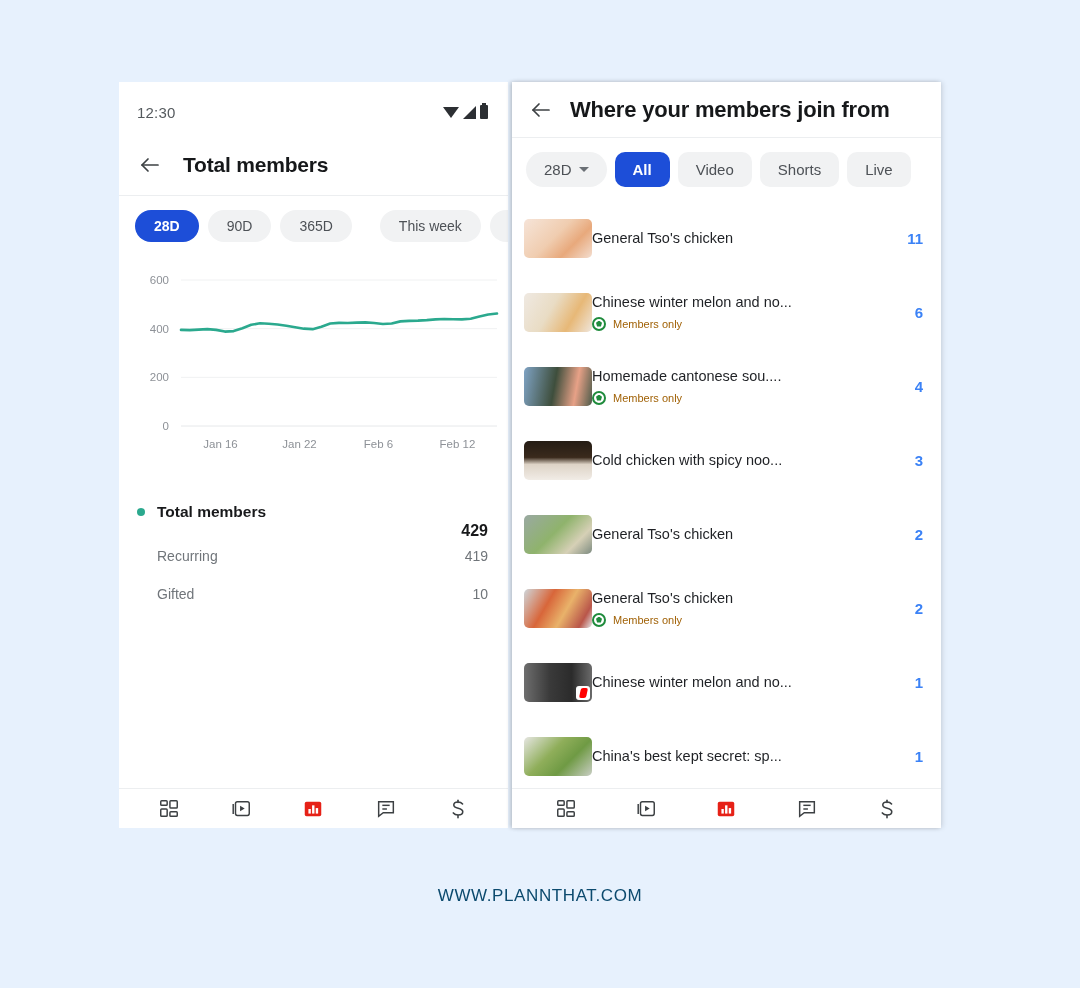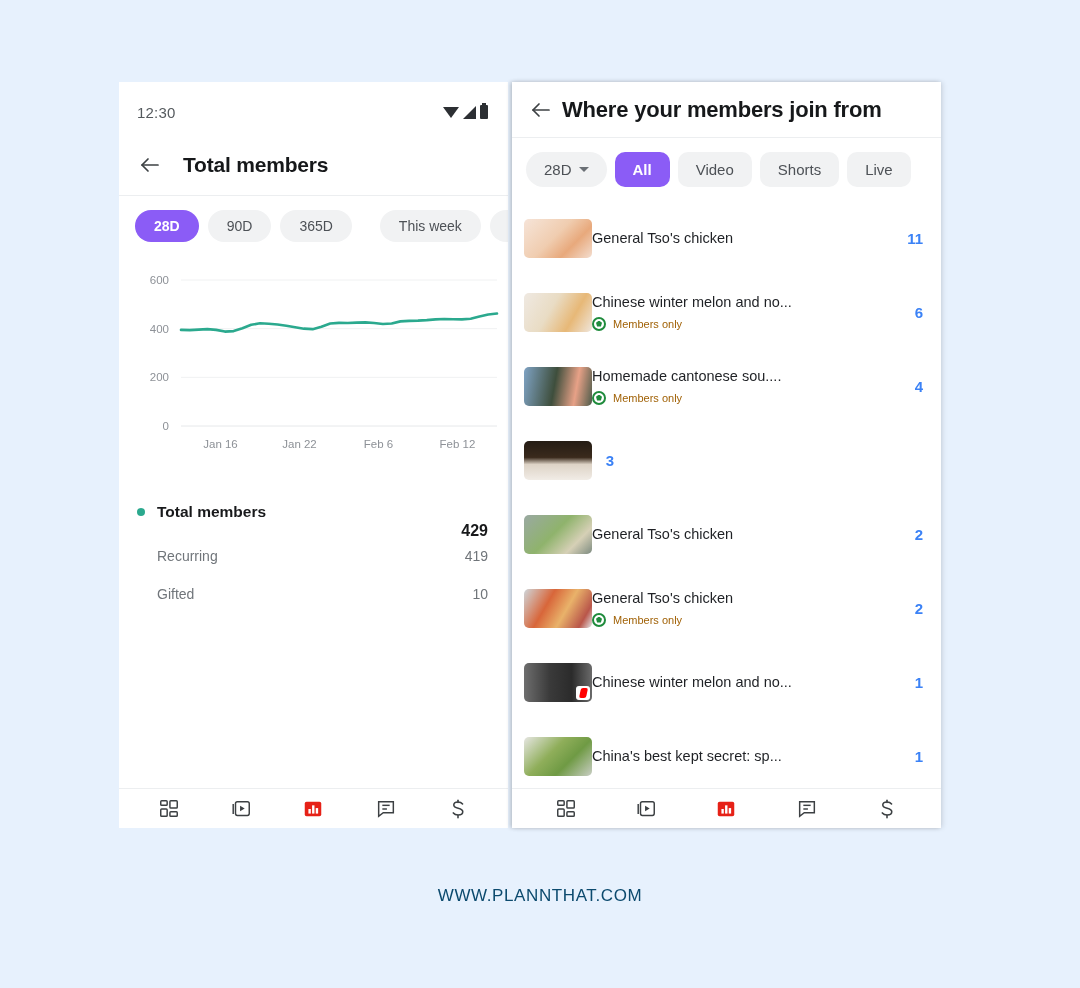--- a/index.html
+++ b/index.html
@@ -60,34 +60,34 @@
   .back-arrow {
     width: 26px; height: 26px; flex: none;
     display: flex; align-items: center; justify-content: center;
     color: #3c4043;
   }
   .back-arrow svg { width: 24px; height: 24px; display: block; }
   .appbar-title {
     font-size: 21px; font-weight: bold; color: #16181a; letter-spacing: -.2px;
     white-space: nowrap;
   }
-  #phone-right .appbar { height: 56px; padding: 0 14px 0 16px; gap: 8px; }
+  #phone-right .appbar { height: 56px; padding: 0 14px 0 16px; gap: 16px; }
   #phone-right .appbar-title { font-size: 22px; }
 
   
   .chiprow {
     display: flex; align-items: center; gap: 9px;
     padding: 14px 16px 12px 16px;
   }
   .chip {
     border-radius: 20px; background: #f1f2f3; color: #4d5156;
     font-size: 14px; padding: 9px 19px; white-space: nowrap;
     line-height: 1;
   }
-  .chip.active { background: #8b5cf6; color: #ffffff; font-weight: bold; }
+  .chip.active { background: #1d4ed8; color: #ffffff; font-weight: bold; }
   .chip.sq { border-radius: 10px; }
   .chip-divider { width: 1px; height: 26px; background: #e2e4e6; margin: 0 5px; }
   .chip.drop { display: flex; align-items: center; gap: 7px; padding-right: 14px; }
   .caret {
     width: 0; height: 0; border-left: 5px solid transparent;
     border-right: 5px solid transparent; border-top: 5px solid #6a6f75;
   }
   #phone-right .chiprow { padding: 14px 12px 14px 14px; gap: 8px; }
   #phone-right .chip { font-size: 15px; padding: 10px 18px; }
 
@@ -332,20 +332,23 @@
               <span class="mo-icon" style="border-color: rgb(31, 139, 60);">
                 <i style="background: rgb(31, 139, 60);"></i>
               </span>
               <span>Members only</span>
             </div>
           </div>
           <div class="vcount">4</div>
         </div>
         <div class="vrow">
           <div class="thumb" style="background-image: linear-gradient(rgb(36, 28, 20) 0%, rgb(58, 42, 28) 42%, rgb(221, 211, 198) 60%, rgb(241, 236, 230) 100%);"></div>
+          <div class="vmeta">
+            <div class="vtitle">Cold chicken with spicy noo...</div>
+          </div>
           <div class="vcount">3</div>
         </div>
         <div class="vrow">
           <div class="thumb" style="background-image: linear-gradient(135deg, rgb(154, 169, 162) 0%, rgb(143, 179, 108) 45%, rgb(214, 208, 182) 75%, rgb(125, 139, 128) 100%);"></div>
           <div class="vmeta">
             <div class="vtitle">General Tso's chicken</div>
           </div>
           <div class="vcount">2</div>
         </div>
         <div class="vrow">

